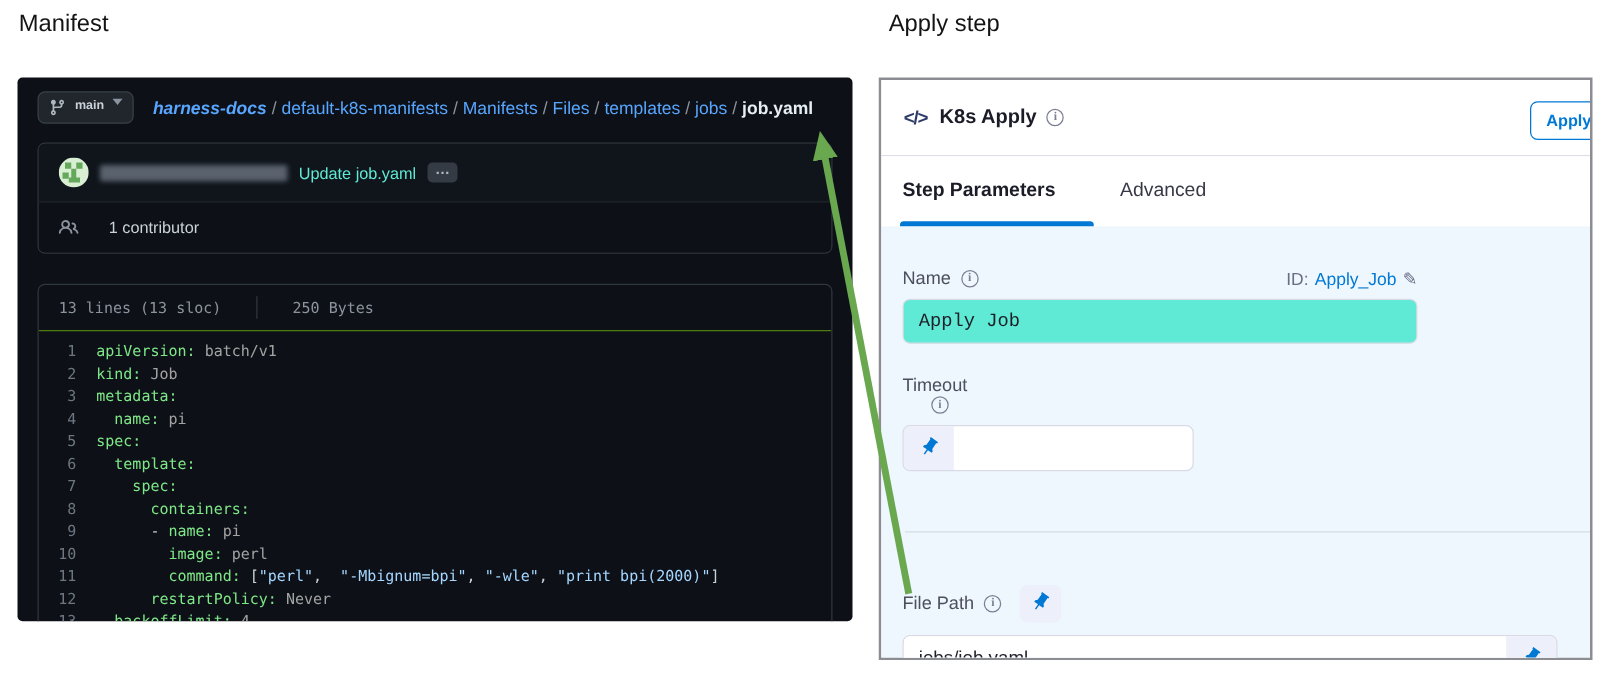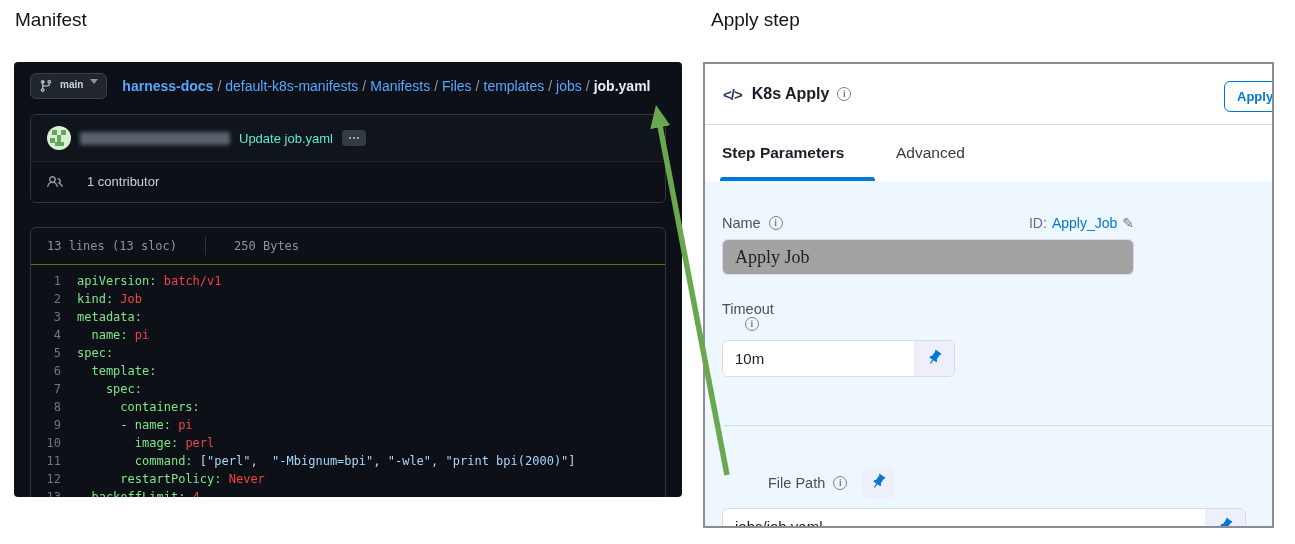--- a/index.html
+++ b/index.html
@@ -50,21 +50,21 @@
   }
   .branch-btn svg { display:block; }
   .caret-down {
     width: 0; height: 0;
     border-left: 4px solid transparent;
     border-right: 4px solid transparent;
     border-top: 5px solid #8b949e;
   }
   .breadcrumb { font-size: 14px; white-space: nowrap; }
   .crumb-link { color: #58a6ff; text-decoration: none; }
-  .crumb-root { font-weight: 700; }
+  .crumb-root { font-weight: 700; font-style: italic; }
   .crumb-sep { color: #8b949e; padding: 0 4px; }
   .crumb-current { color: #e6edf3; font-weight: 700; }
 
   .commit-box {
     margin: 4px 16px 0;
     border: 1px solid #30363d;
     border-radius: 6px;
     overflow: hidden;
   }
   .commit-row {
@@ -137,21 +137,21 @@
   .ln {
     flex: 0 0 46px;
     text-align: right;
     padding-right: 16px;
     color: #6e7681;
     cursor: pointer;
     user-select: none;
   }
   .lc { white-space: pre; }
   .lc .k { color: #7ee787; }
-  .lc .v { color: #ef4444; }
+  .lc .v { color: #a3a3a3; }
   .lc .s { color: #a5d6ff; }
   .lc .p { color: #c9d1d9; }
 
   
   #harness-panel {
     position: absolute;
     left: 703px; top: 62px;
     width: 571px; height: 466px;
     background: #ffffff;
     border: 2px solid #8b8d92;
@@ -226,26 +226,26 @@
   }
   .id-group { display: inline-flex; align-items: center; gap: 5px; font-size: 14px; }
   .id-prefix { color: #6b6d85; }
   .id-value { color: #0278d5; font-weight: 500; text-decoration: none; cursor: pointer; }
   .edit-icon { color: #6b6d85; font-size: 14px; cursor: pointer; }
   .edit-icon::before { content: "✎"; }
 
   .text-input {
     display: block;
     height: 36px;
-    background: #a3a3a3;
+    background: #5eead4;
     border: 1px solid #d9dae5;
     border-radius: 6px;
     padding: 0 12px;
-    font-size: 18px; font-weight: 500; color: #1e1e28;
-    font-family: Liberation Serif, serif;
+    font-size: 15px; font-weight: 500; color: #1e1e28;
+    font-family: Liberation Mono, monospace;
     outline: none;
     width: 100%;
   }
   #name-input-wrap { width: 412px; margin-top: 8px; }
   .input-with-pin {
     display: flex; align-items: stretch;
     background: #fff;
     border: 1px solid #d9dae5;
     border-radius: 6px;
     overflow: hidden;
@@ -267,21 +267,21 @@
   }
   #timeout-wrap { width: 233px; margin-top: 9px; }
   #filepath-wrap { width: 524px; margin-top: 10px; }
   .timeout-label-row { margin-top: 26px; flex-direction: column; }
   .content-divider {
     height: 1px; background: #d6dbe2;
     margin: 48px -17px 0 2px;
   }
   .filepath-label-row {
     margin-top: 42px;
-    display: flex; align-items: center; gap: 15px; margin-left: 46px;
+    display: flex; align-items: center; gap: 15px;
   }
   .pin-btn {
     width: 33px; height: 30px;
     background: #edeffa;
     border: none; border-radius: 6px;
     display: flex; align-items: center; justify-content: center;
     cursor: pointer;
   }
 
   
@@ -422,21 +422,20 @@
     </div>
     <div id="name-input-wrap">
       <input class="text-input" readonly="" value="Apply Job" style="">
     </div>
 
     <div class="field-label timeout-label-row">
       <span>Timeout</span>
       <span class="info-icon"></span>
     </div>
     <div class="input-with-pin" id="timeout-wrap">
-      <input readonly="" value="10m" style="">
       <button class="pin-seg">
         <span>
           <svg width="17" height="17" viewBox="0 0 24 24" fill="#0278d5">
               <g transform="rotate(35 12 12)">
                 <path d="M16 12V4h1V2H7v2h1v8l-2 2v2h5.2v6h1.6v-6H18v-2l-2-2z"></path>
               </g>
             </svg>
         </span>
       </button>
     </div>

